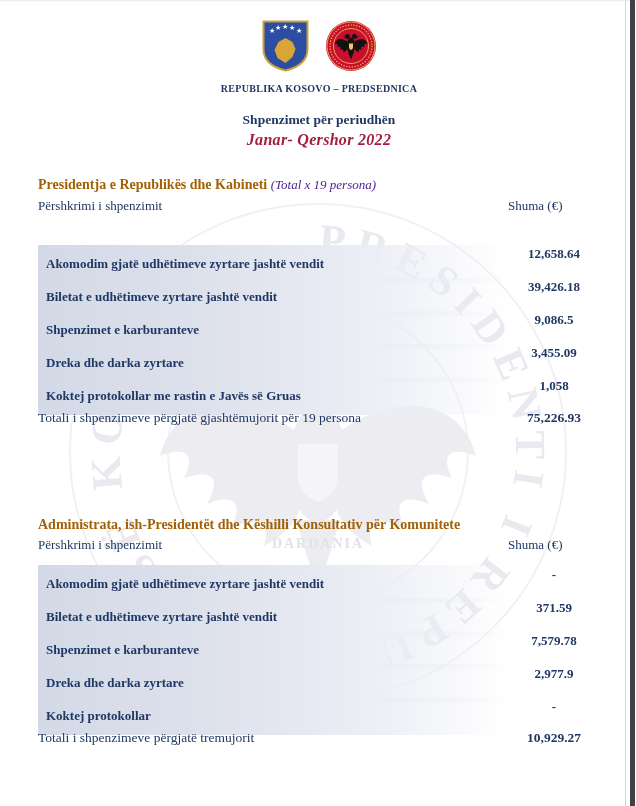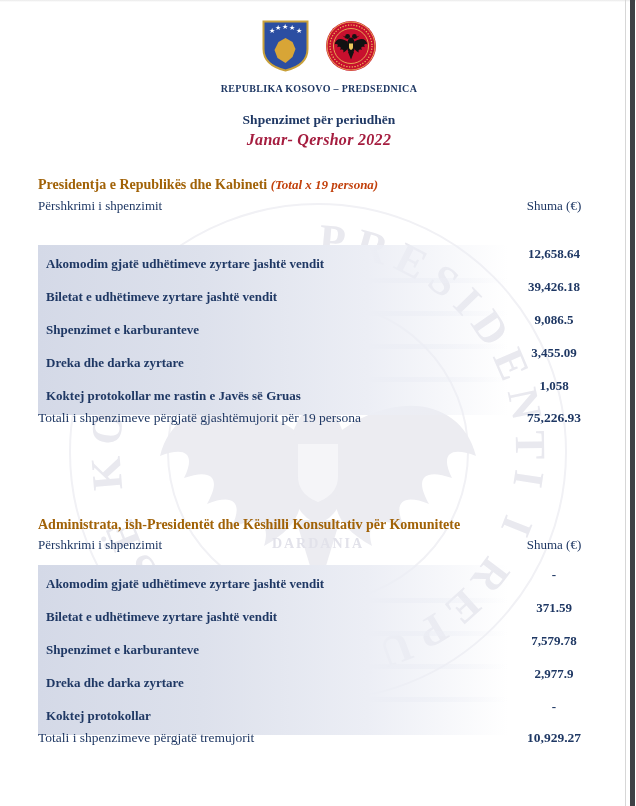--- a/index.html
+++ b/index.html
@@ -26,24 +26,24 @@
   .org-line1{font-size:11px;font-weight:bold;letter-spacing:.4px;}
   .org-line2,.org-line3{font-size:10px;font-weight:bold;letter-spacing:.3px;}
 
   .doc-title{margin-top:17px;text-align:center;font-size:13.5px;font-weight:bold;}
   .doc-period{margin-top:3px;text-align:center;font-size:16px;font-weight:bold;font-style:italic;color:#a51d3f;letter-spacing:.3px;}
 
   .section1{margin-top:27px;}
   .section2{margin-top:88px;}
   .sec-heading-row{font-size:14px;line-height:1.25;}
   .sec-heading{color:#a16207;font-weight:bold;}
-  .sec-note{color:#c2410c;font-weight:bold;font-style:italic;font-size:13px;}
+  .sec-note{color:#4c1d95;font-weight:normal;font-style:italic;font-size:13px;}
   .col-header{display:flex;margin-top:4px;font-size:13px;}
   .col-desc{width:470px;}
-  .col-amount{flex:1;text-align:center;}
+  .col-amount{flex:1;text-align:left;}
 
   .table1{margin-top:29px;}
   .table2{margin-top:10px;}
   .row{display:flex;align-items:center;margin-bottom:10px;height:23px;}
   .row-label{
     width:470px;height:38px;display:flex;align-items:center;
     padding-left:8px;box-sizing:border-box;
     background:linear-gradient(90deg,#d4d9e7 0%,#dde1ec 35%,#eceef5 70%,rgba(255,255,255,0) 100%);
     font-size:13px;font-weight:bold;margin-top:19px;
   }

